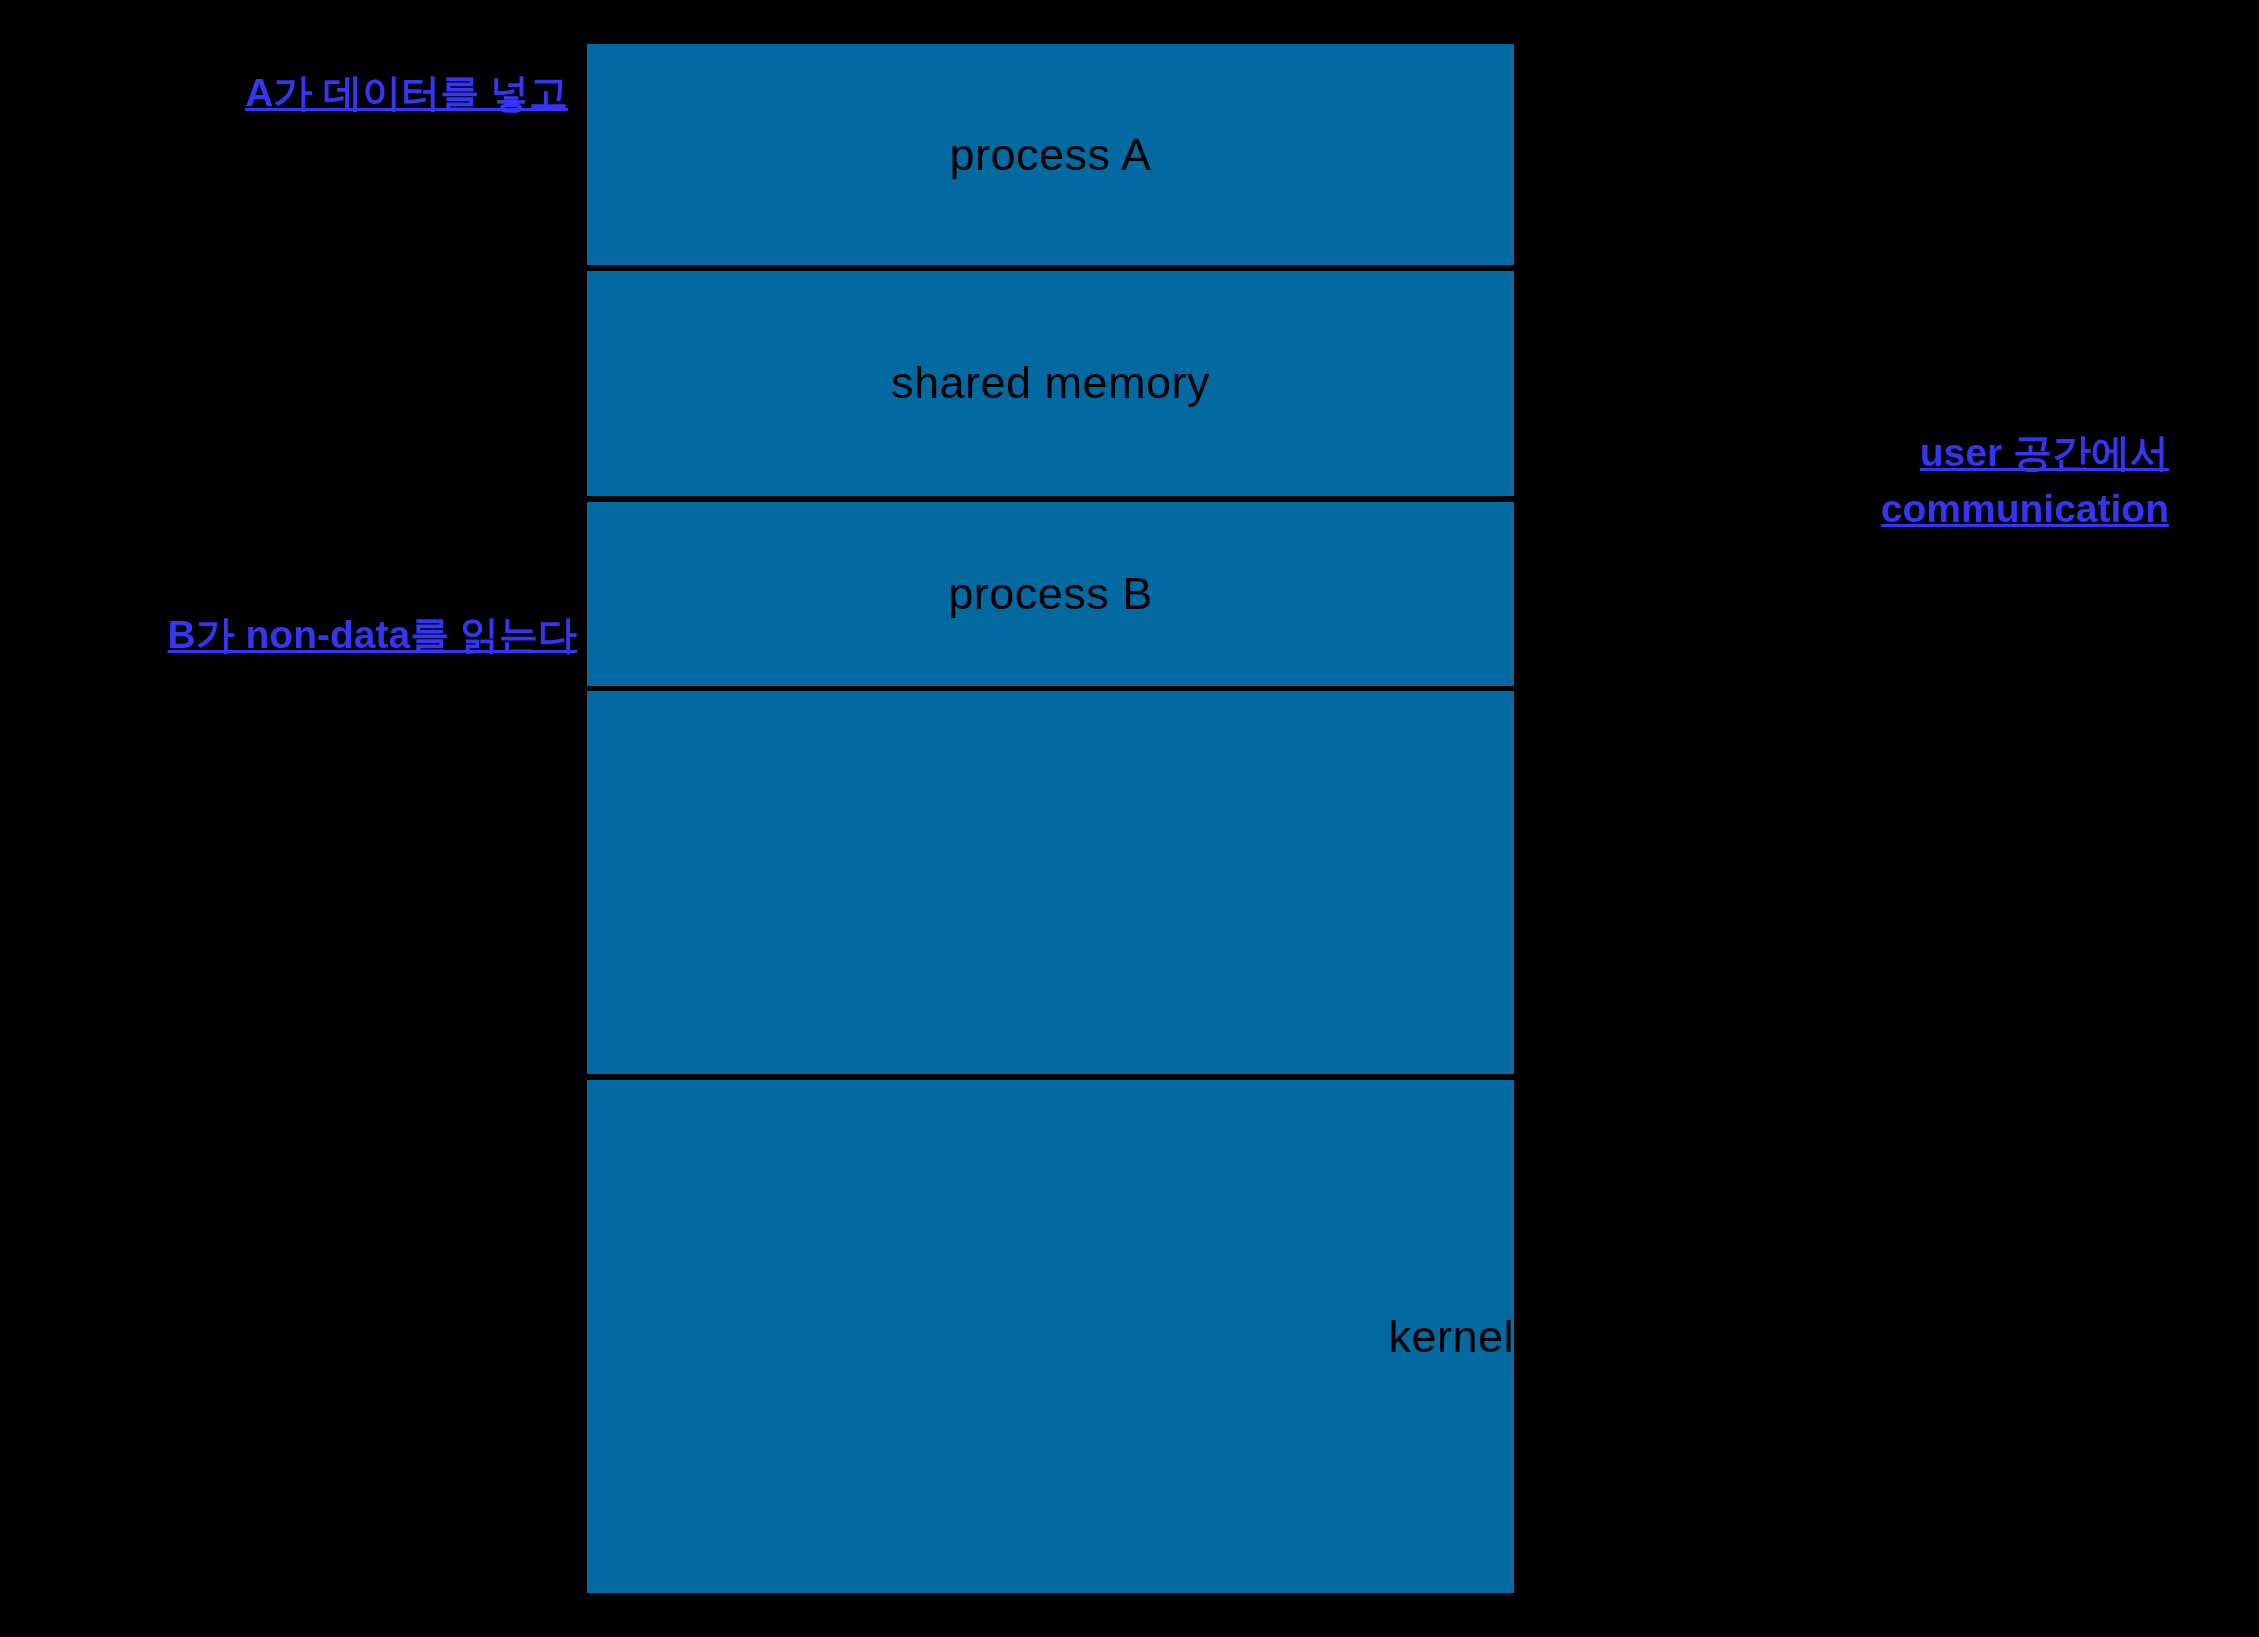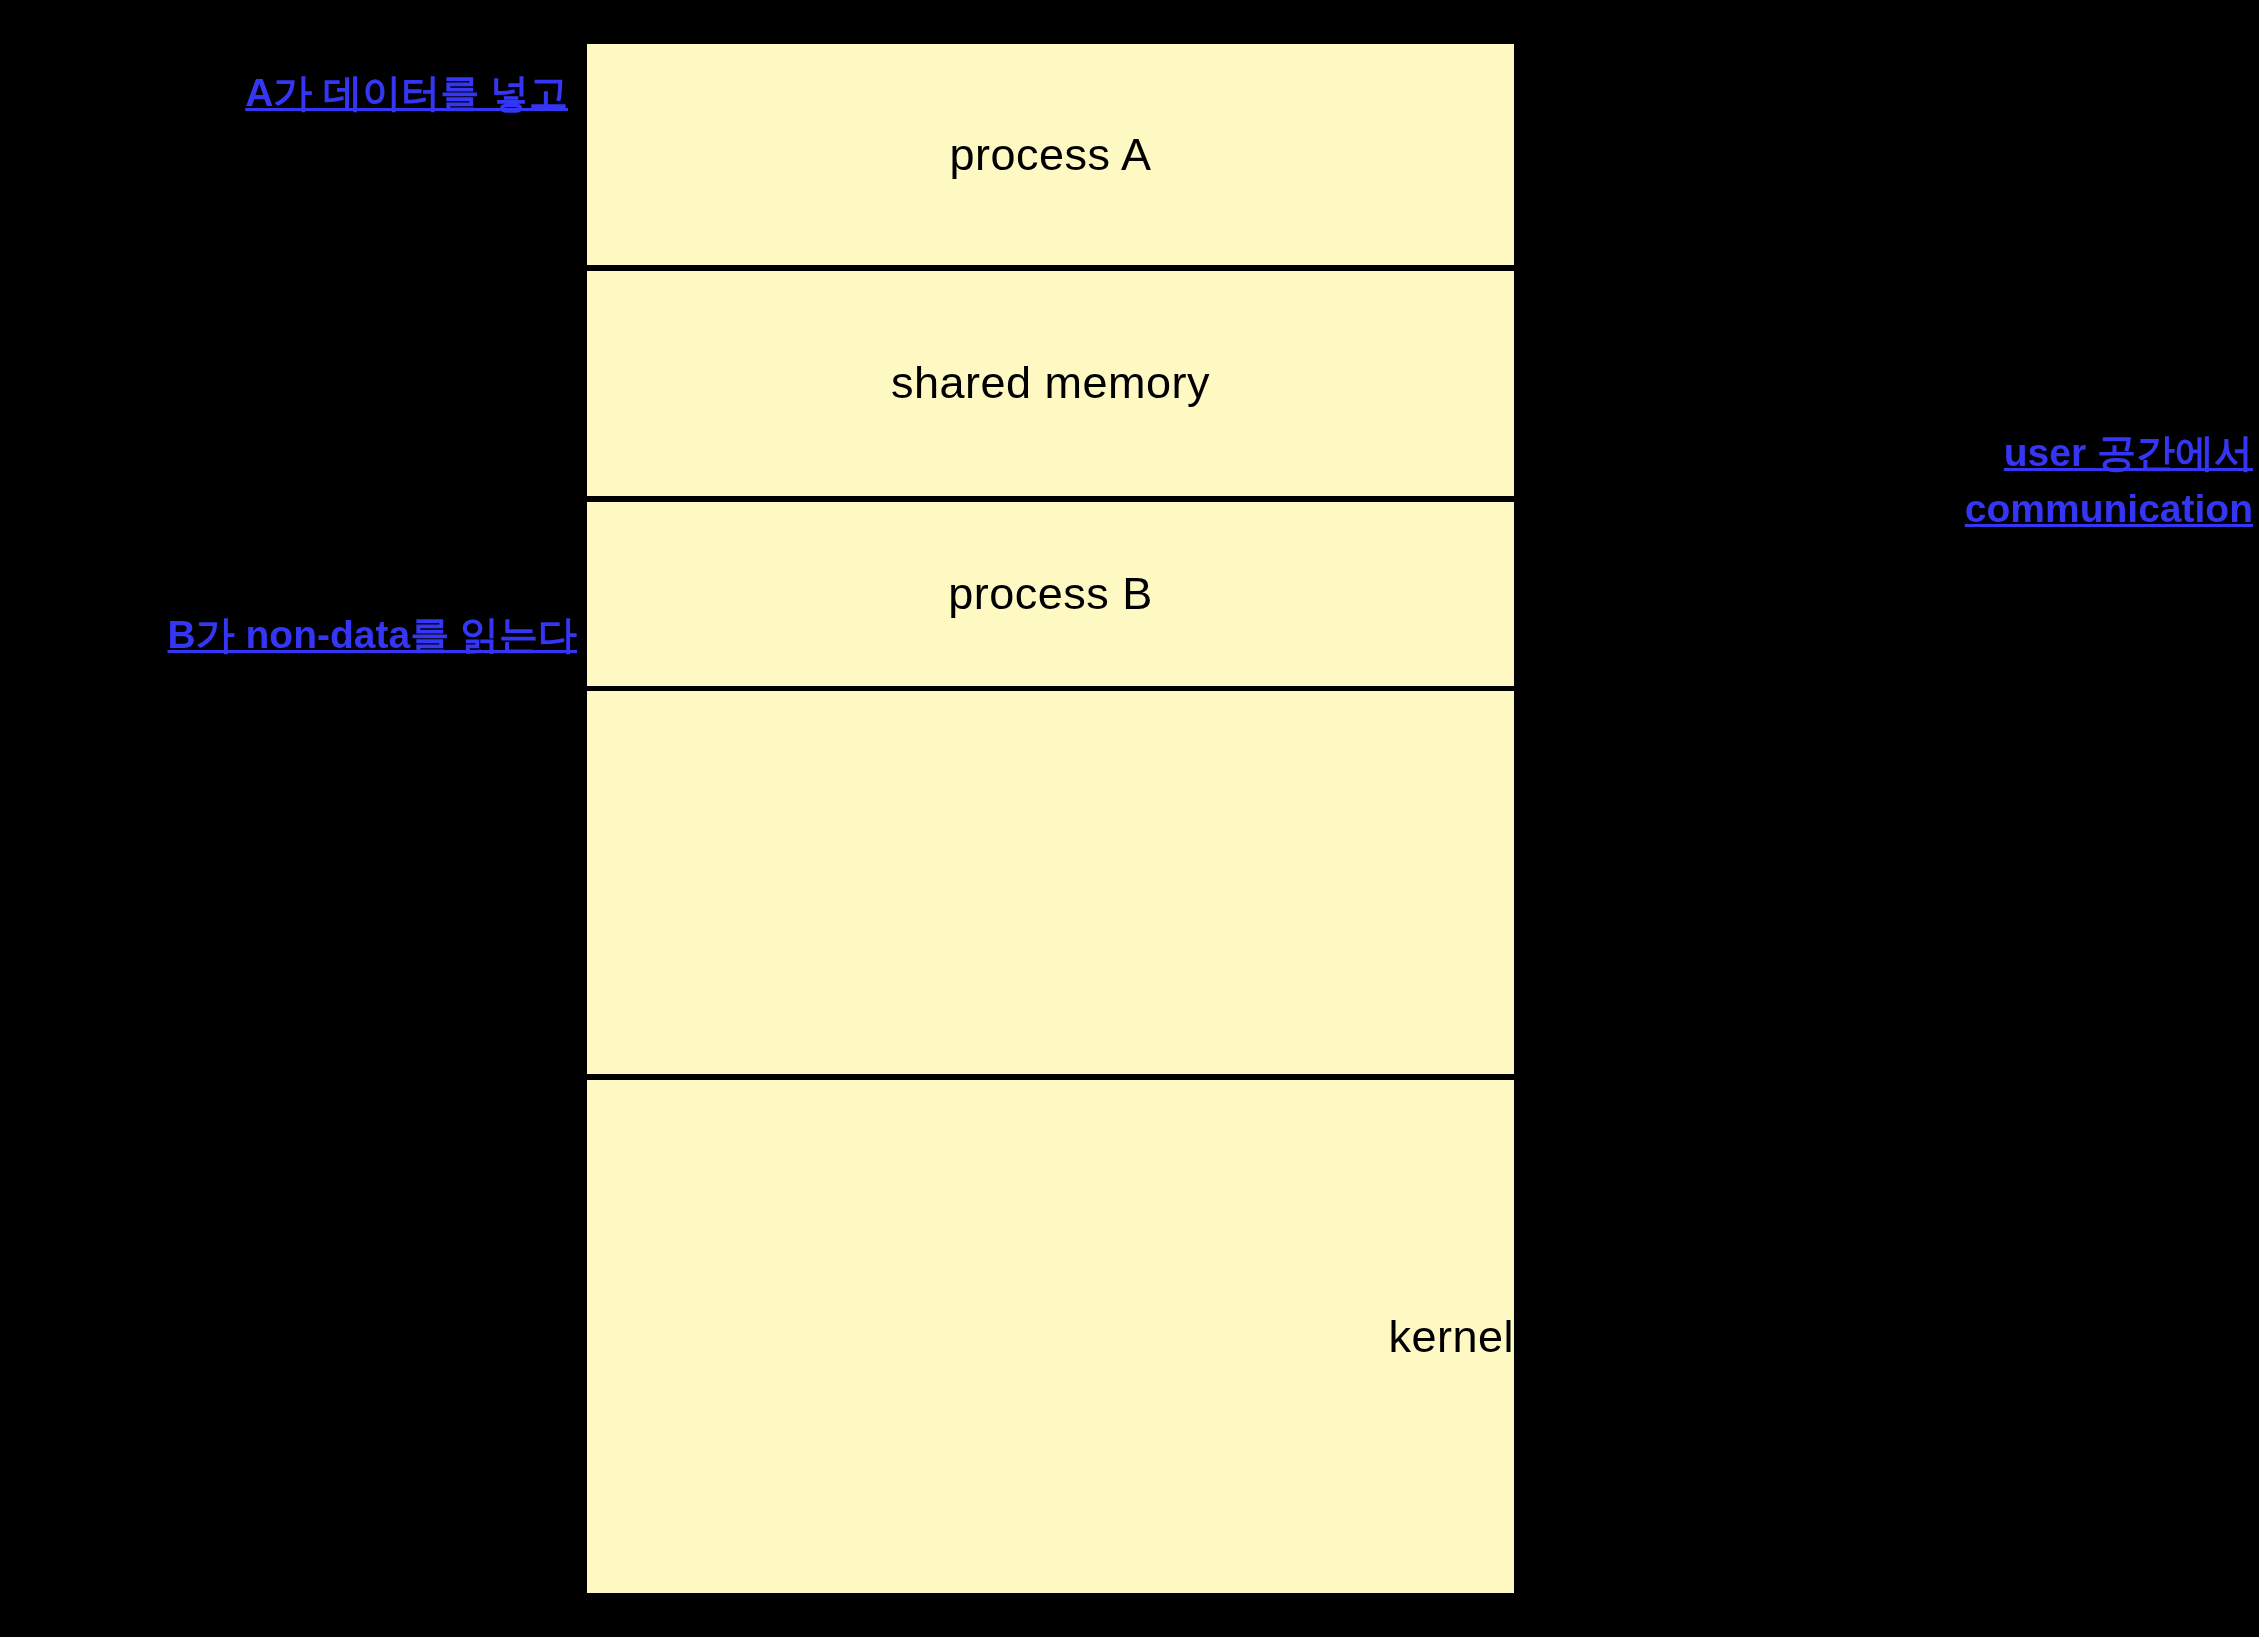--- a/index.html
+++ b/index.html
@@ -20,21 +20,21 @@
     left: 587px;
     top: 44px;
     width: 927px;
     height: 1549px;
     display: flex;
     flex-direction: column;
     gap: 5.8px;
     background: transparent;
   }
   .box {
-    background: #fef9c3;
+    background: #0369a1;
     display: flex;
     align-items: center;
     justify-content: center;
     flex: 0 0 auto;
   }
   .box-process-a { height: 221px; }
   .box-shared-memory { height: 225px; justify-content: center; }
   .box-process-b { height: 184px; }
   .box-empty { height: 383px; }
   .box-kernel { flex: 1 1 auto; justify-content: flex-end; }
@@ -58,21 +58,21 @@
     left: 160px;
     top: 70px;
     width: 408px;
   }
   .annotation-left-middle {
     left: 92px;
     top: 612px;
     width: 485px;
   }
   .annotation-right-block {
-    left: 1807px;
+    left: 1723px;
     top: 425px;
     width: 446px;
     line-height: 56px;
   }
 </style>
 </head>
 <body>
 
 <div class="canvas">
 

